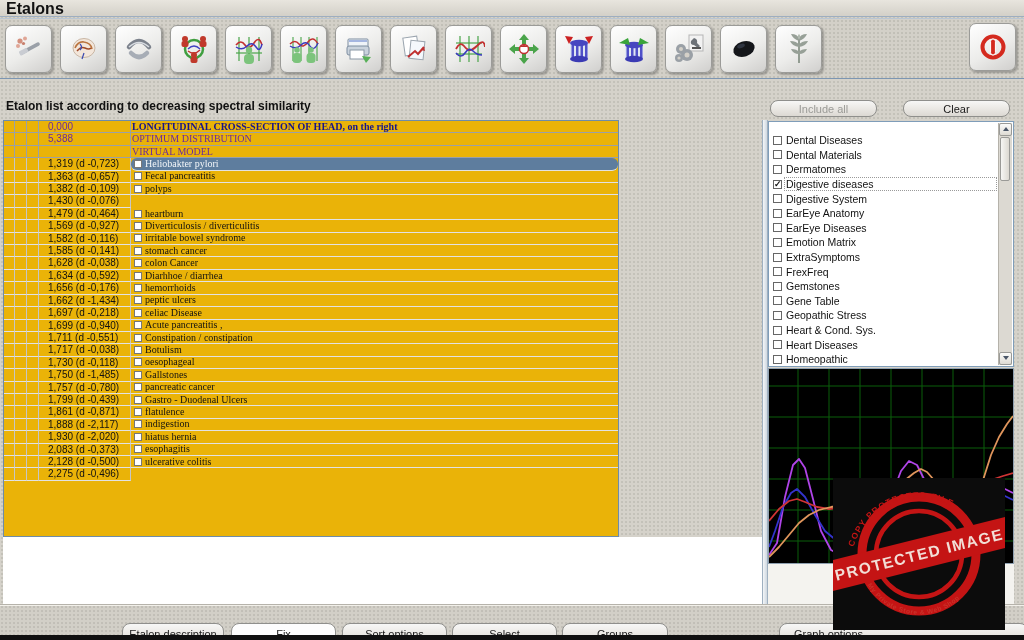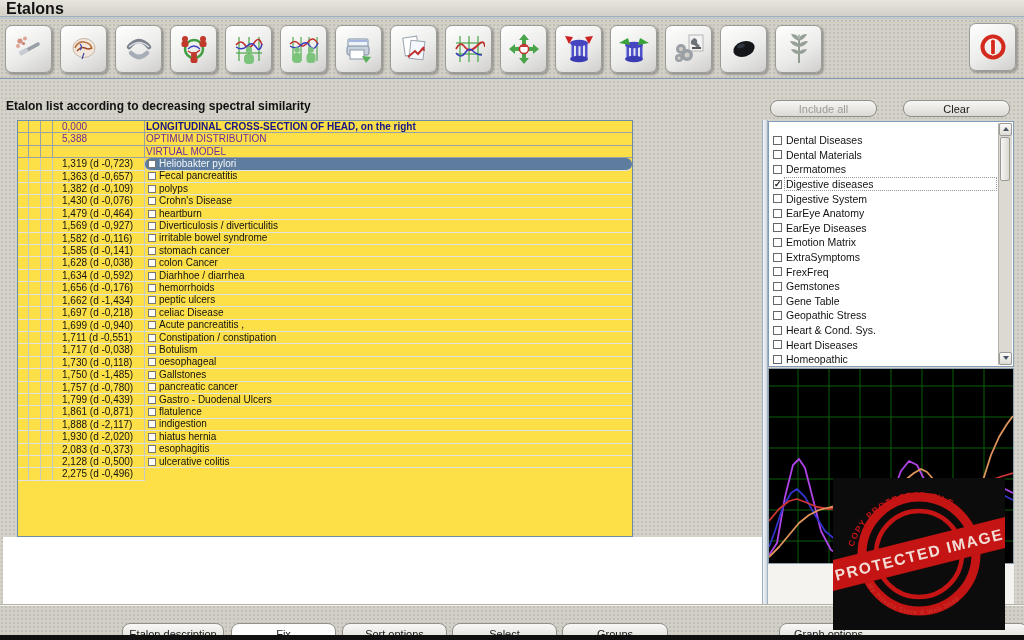--- a/index.html
+++ b/index.html
@@ -31,30 +31,30 @@
     border:1px solid #9b9b98;box-shadow:1.5px 1.5px 2px rgba(60,60,60,.35);
     display:flex;align-items:center;justify-content:center;cursor:pointer;}
   .ticon{width:32px;height:32px;display:block;}
   .ticon svg{width:32px;height:32px;display:block;}
   #exit-btn{position:absolute;right:8px;top:4px;}
 
   
   #list-header{left:6px;top:99px;font-size:12px;font-weight:bold;}
 
   
-  #list-panel{left:17px;top:120px;width:616px;height:417px;background:#fde047;
+  #list-panel{left:3px;top:120px;width:616px;height:417px;background:#eab308;
     border:1px solid #6e8ca8;overflow:hidden;}
   #rows{position:absolute;left:0;top:0;right:0;}
   .row{display:flex;height:12.42px;font-size:10px;cursor:pointer;}
   .c{box-sizing:border-box;border-right:1px solid #c6c6c6;border-bottom:1px solid #e2e2e2;}
   .c1{width:11px;}.c2{width:12px;}.c3{width:12px;}
   .val{width:92px;padding-left:9px;line-height:12px;white-space:nowrap;overflow:hidden;}
   .name{flex:1;display:flex;align-items:center;border-right:none;padding-left:1px;overflow:hidden;}
   .cb{width:8px;height:8px;border:1px solid #777;background:#fff;margin:0 3px 0 2px;flex:none;box-sizing:border-box;}
-  .nm{white-space:nowrap;line-height:12px;}
+  .nm{white-space:nowrap;line-height:12px;font-family:Liberation Serif, serif;}
   .sp .c{border-right-color:#9aa0a8;border-bottom-color:#9aa0a8;}
   .sp0 .nm{color:#15158c;font-weight:bold;}
   .sp0 .val{color:#6a2a9d;}
   .sp1 .nm,.sp1 .val,.sp2 .nm,.sp2 .val{color:#6a2a9d;}
   .row.selected .name{background:#5e7d9e;border-radius:6px;}
   .row.selected .nm{color:#f3f6f9;}
   #list-lower{left:3px;top:537px;width:760px;height:67px;background:#fff;}
 
   
   #splitter{left:762px;top:120px;width:6px;height:484px;
@@ -399,24 +399,20 @@
         <div class="c name">
           <span class="cb"></span>
           <span class="nm">polyps</span>
         </div>
       </div>
       <div class="row ">
         <div class="c c1"></div>
         <div class="c c2"></div>
         <div class="c c3"></div>
         <div class="c val">1,430 (d -0,076)</div>
-        <div class="c name">
-          <span class="cb"></span>
-          <span class="nm">Crohn's Disease</span>
-        </div>
       </div>
       <div class="row ">
         <div class="c c1"></div>
         <div class="c c2"></div>
         <div class="c c3"></div>
         <div class="c val">1,479 (d -0,464)</div>
         <div class="c name">
           <span class="cb"></span>
           <span class="nm">heartburn</span>
         </div>

